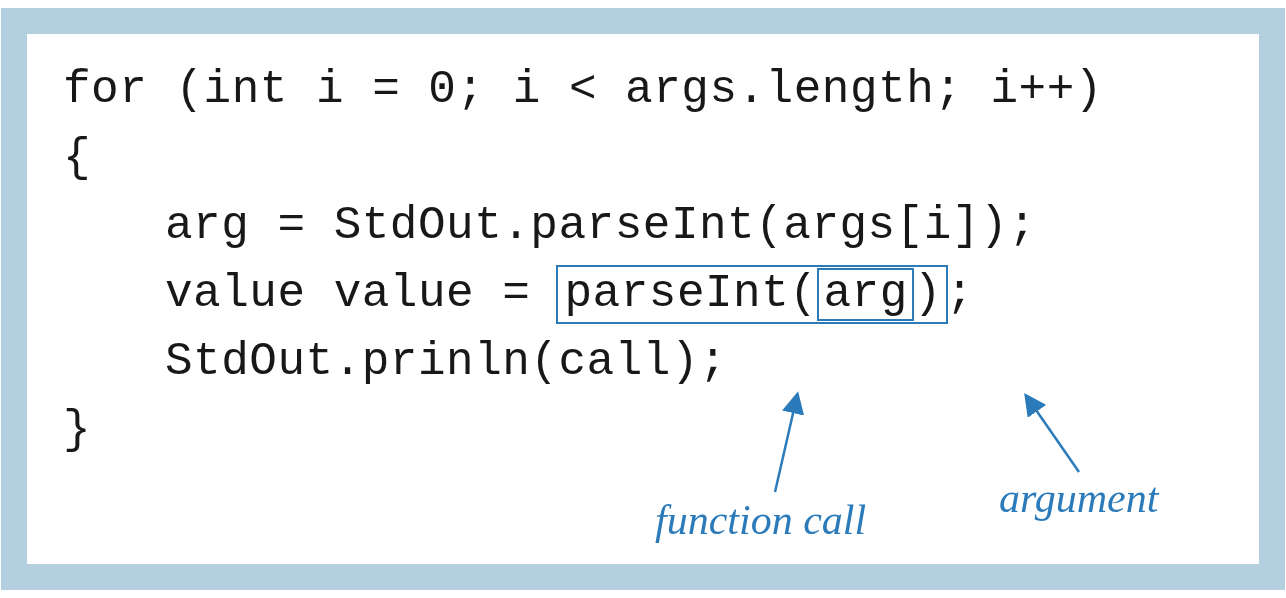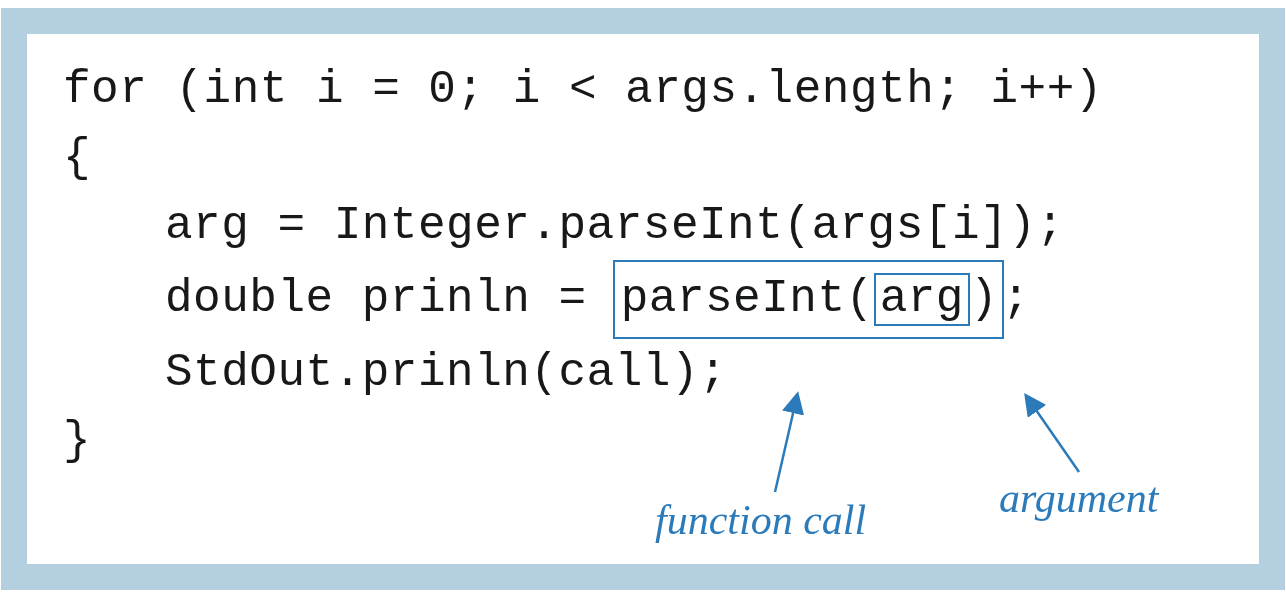--- a/index.html
+++ b/index.html
@@ -41,21 +41,21 @@
       padding: 0 4px 0 6px;
       margin-left: -2px;
       margin-right: -2px;
       line-height: 1.1;
       position: relative;
     }
     .box-inner {
       display: inline-block;
       border: 2.5px solid #2b7bbb;
       padding: 0 4px;
-      margin: 11px 0;
+      margin: 1px 0;
       line-height: 1.05;
     }
     .annotation {
       position: absolute;
       font-family: Georgia, 'Times New Roman', serif;
       font-style: italic;
       font-size: 42px;
       color: #2b7bbb;
     }
     .anno-fc {
@@ -75,22 +75,22 @@
       pointer-events: none;
     }
   </style>
 </head>
 <body>
 
 <div class="outer-frame">
   <div class="inner-box">
     <div class="code-line">for (int i = 0; i &lt; args.length; i++)</div>
     <div class="code-line">{</div>
-    <div class="code-line line-indent">arg = Integer.parseInt(args[i]);</div>
-    <div class="code-line line-indent"><span>double prinln = </span><span class="box-outer"><span>parseInt(</span><span class="box-inner">arg</span><span>)</span></span><span>;</span></div>
+    <div class="code-line line-indent">arg = StdOut.parseInt(args[i]);</div>
+    <div class="code-line line-indent"><span>value value = </span><span class="box-outer"><span>parseInt(</span><span class="box-inner">arg</span><span>)</span></span><span>;</span></div>
     <div class="code-line line-indent">StdOut.prinln(call);</div>
     <div class="code-line">}</div>
 
     <div class="annotation anno-fc">function call</div>
     <div class="annotation anno-arg">argument</div>
 
     <svg class="arrows">
       <defs>
         <marker id="arrowhead" markerWidth="9" markerHeight="9" refX="7" refY="4.5" orient="auto">
           <polygon points="0 0, 9 4.5, 0 9" fill="#2b7bbb"></polygon>

